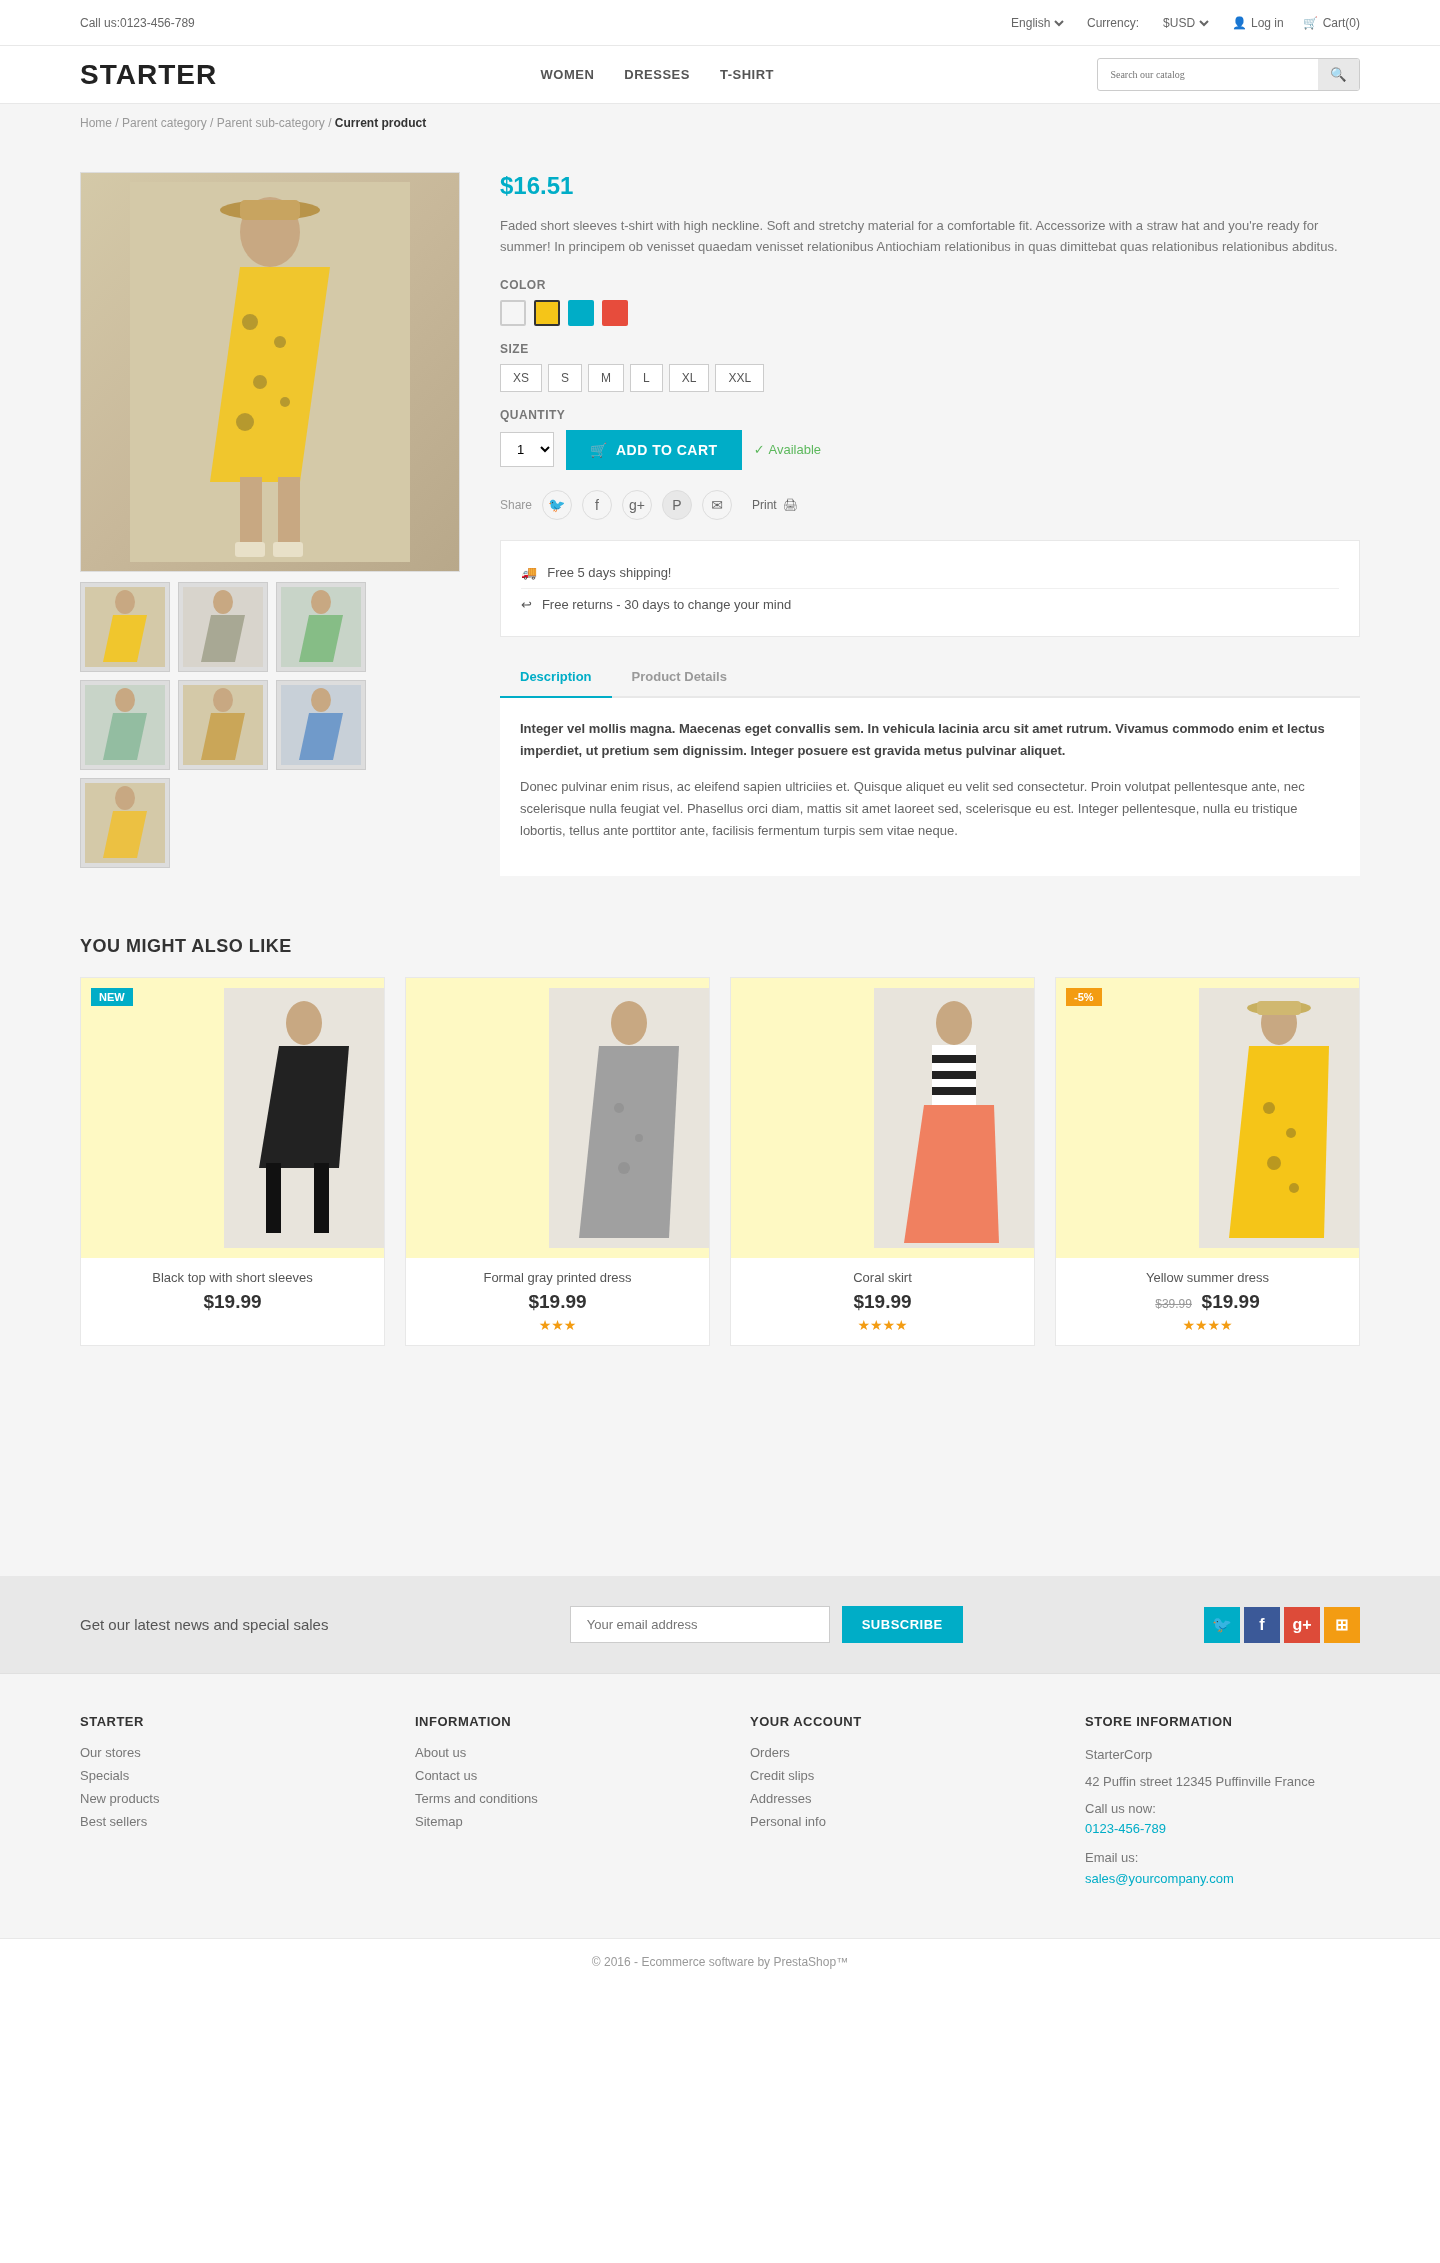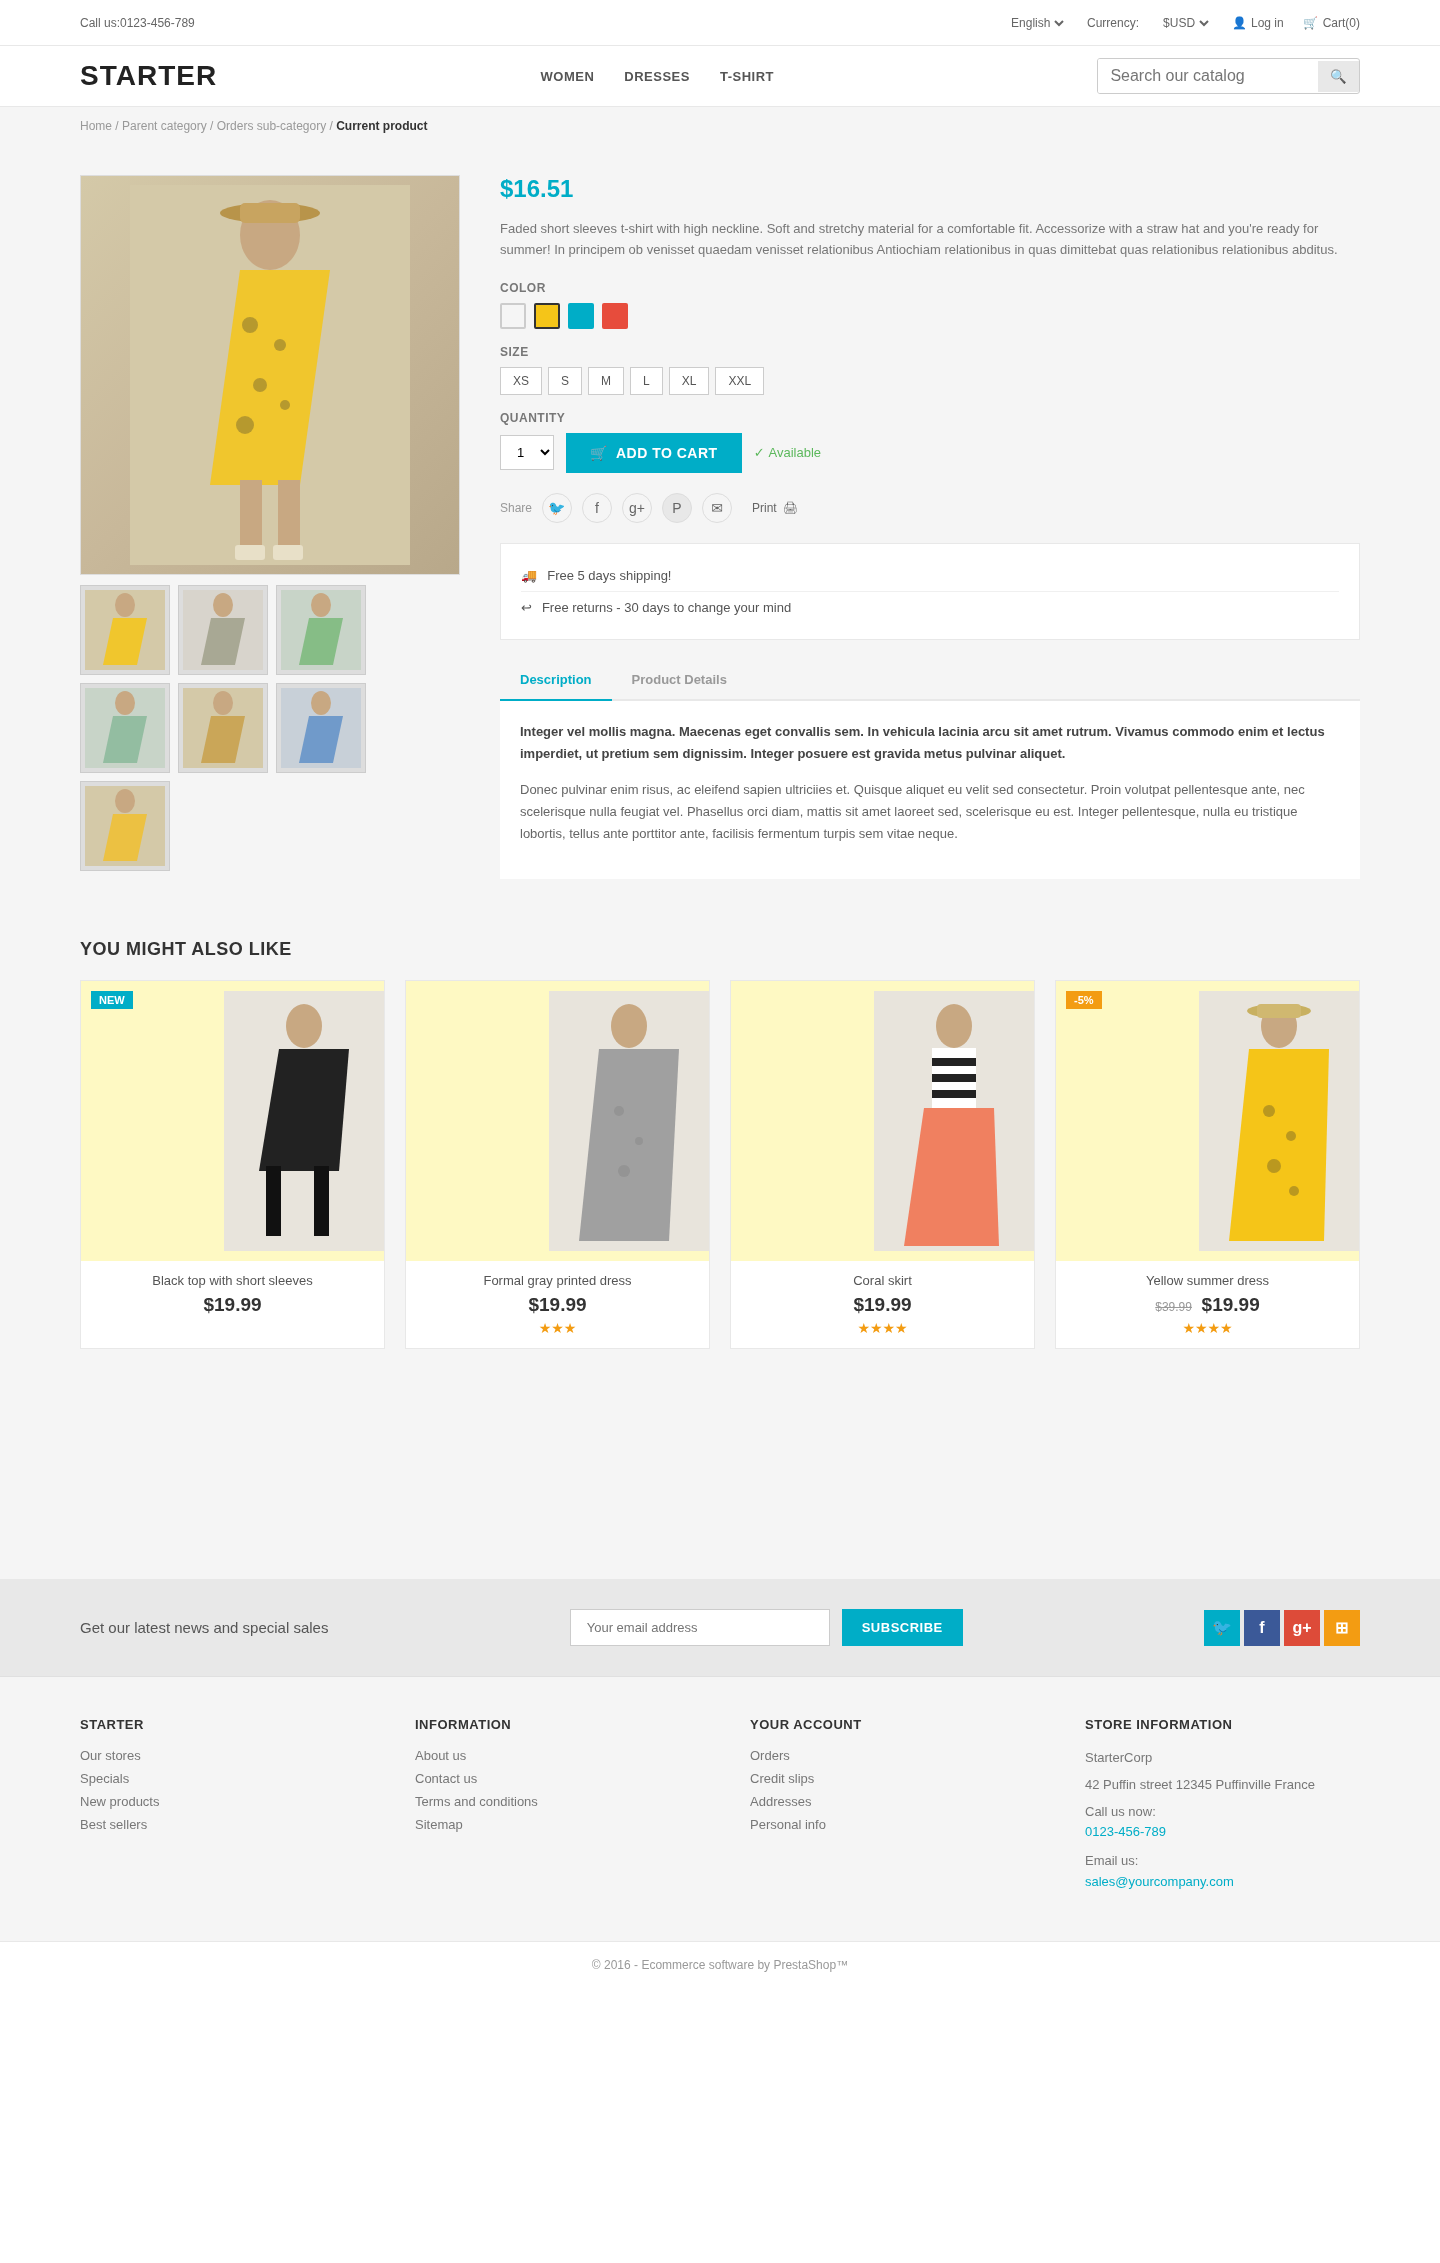--- a/index.html
+++ b/index.html
@@ -28,21 +28,21 @@
       padding: 12px 80px;
       display: flex;
       align-items: center;
       justify-content: space-between;
       border-bottom: 1px solid #e8e8e8;
     }
     .logo { font-size: 28px; font-weight: bold; color: #222; letter-spacing: 1px; text-decoration: none; }
     .nav { display: flex; align-items: center; gap: 30px; }
     .nav a { text-decoration: none; color: #555; font-size: 13px; font-weight: 600; letter-spacing: 0.5px; }
     .search-box { display: flex; align-items: center; border: 1px solid #ccc; border-radius: 3px; overflow: hidden; }
-    .search-box input { border: none; padding: 8px 12px; width: 220px; font-size: 16px; outline: none; color: #999; }
+    .search-box input { border: none; padding: 8px 12px; width: 220px; font-size: 10px; outline: none; color: #999; font-family: Liberation Serif, serif; }
     .search-box button { background: #e8e8e8; border: none; padding: 8px 12px; cursor: pointer; color: #666; }
 
     
     .breadcrumb {
       padding: 12px 80px;
       font-size: 12px;
       color: #999;
       background: #f5f5f5;
     }
     .breadcrumb a { color: #999; text-decoration: none; }
@@ -177,21 +177,21 @@
     <input type="text" placeholder="Search our catalog" style="">
     <button>
       <span>🔍</span>
     </button>
   </div>
 </div>
 
 <div class="breadcrumb">
   <a href="#">Home</a> /
   <a href="#">Parent category</a> /
-  <a href="#">Orders sub-category</a> /
+  <a href="#">Parent sub-category</a> /
   <span>Current product</span>
 </div>
 
 <div class="main">
   <div class="product-section">
 
     <div class="product-images">
       <div class="main-image">
         <div class="main-image-placeholder">
 

